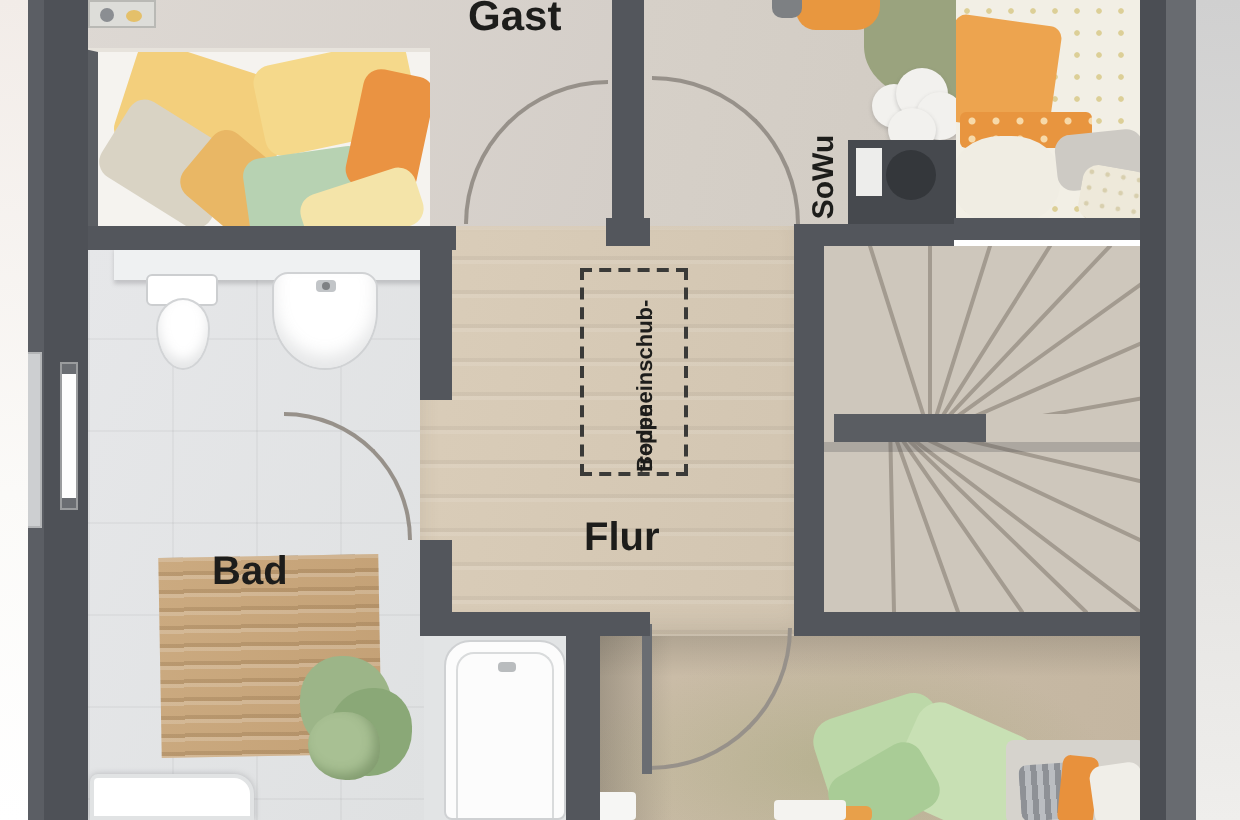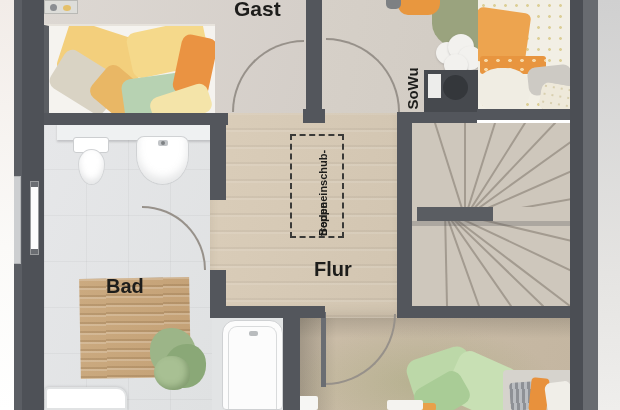--- a/index.html
+++ b/index.html
@@ -138,21 +138,21 @@
   .bth1{left:0;top:78px;width:20px;height:14px;background:#f6f6f4;border-radius:2px;}
   .bth2{left:89px;top:82px;width:36px;height:10px;background:#f4f3f0;border-radius:2px;}
 
   
   .stairs-svg{left:397px;top:113px;width:175px;height:193px;}
 
   
   .lbl{color:var(--label_text,#1d1d1b);font-weight:700;white-space:nowrap;}
   .lbl-gast{left:234px;top:-3px;font-size:21px;}
   .lbl-bad{left:106px;top:275px;font-size:20px;}
-  .lbl-flur{left:314px;top:258px;font-size:20px;}
+  .lbl-flur{left:292px;top:258px;font-size:20px;}
   .lbl-sowu{left:392px;top:59px;width:40px;height:58px;display:flex;align-items:center;justify-content:center;}
   .lbl-sowu .rot{position:static;transform:rotate(-90deg);font-size:15px;font-weight:700;color:var(--label_text,#1d1d1b);}
 </style>
 </head>
 <body>
 
 <div id="plan">
 
   <div class="floor-gast"></div>
   <div class="floor-sowu"></div>

